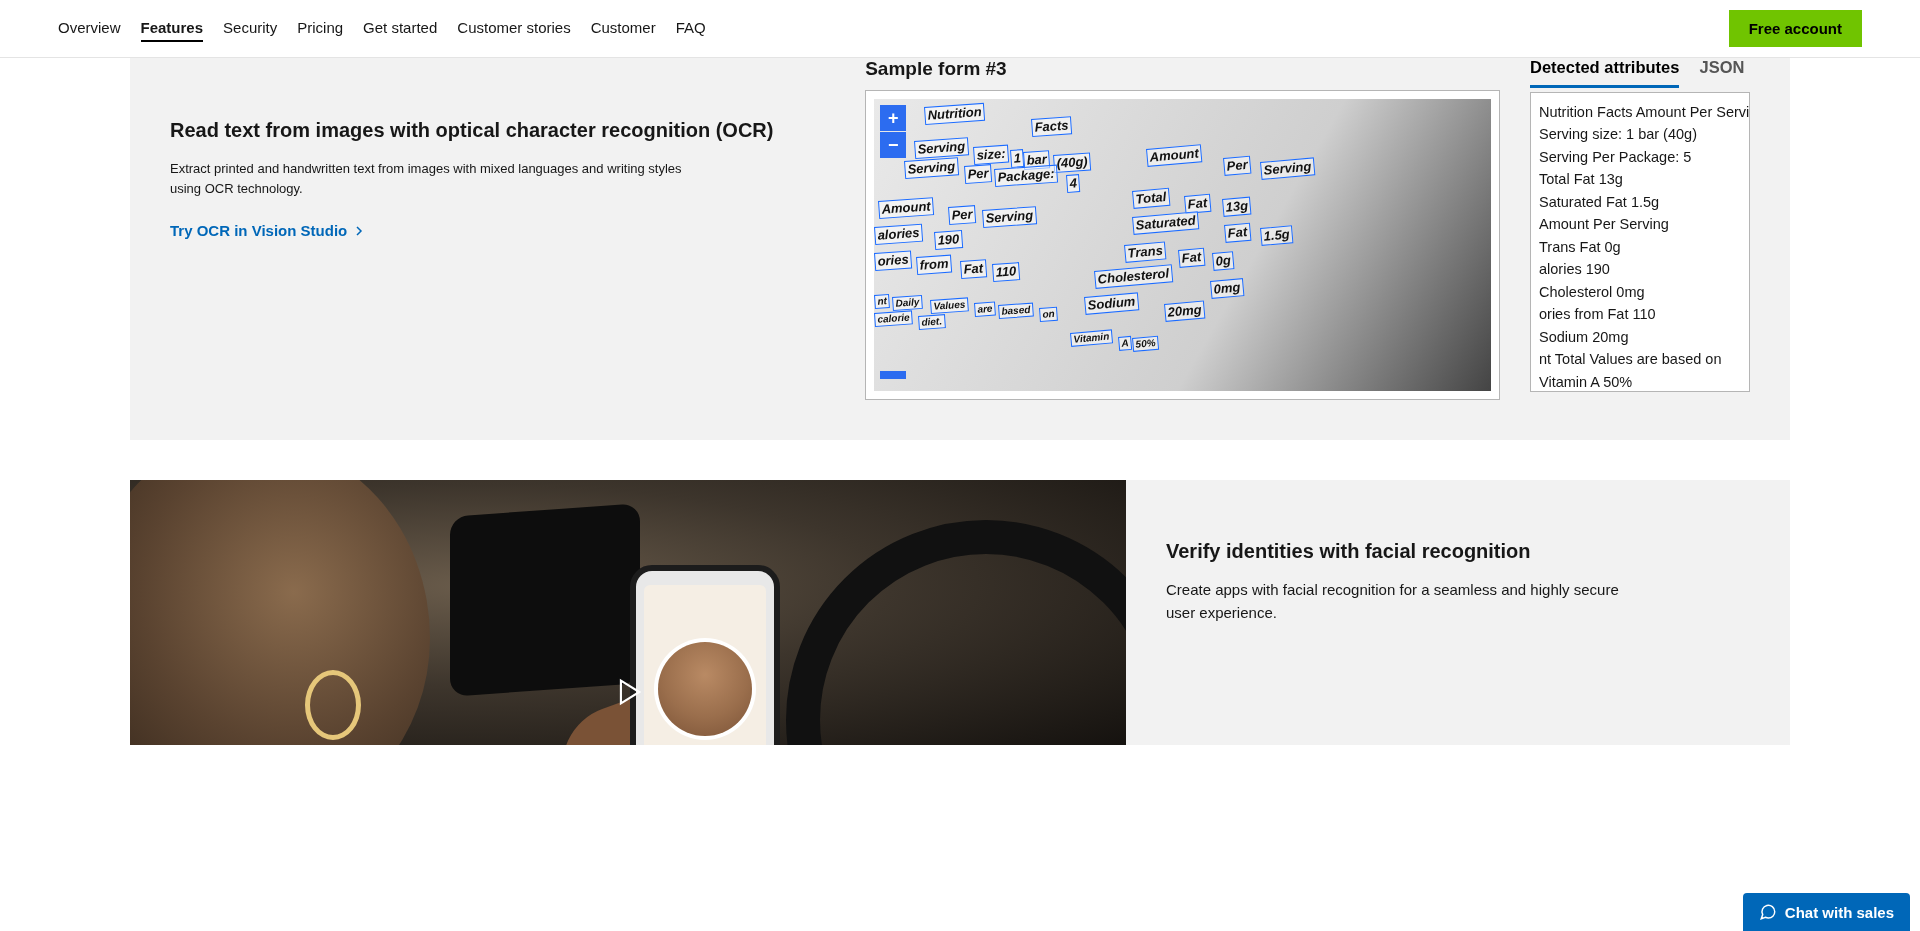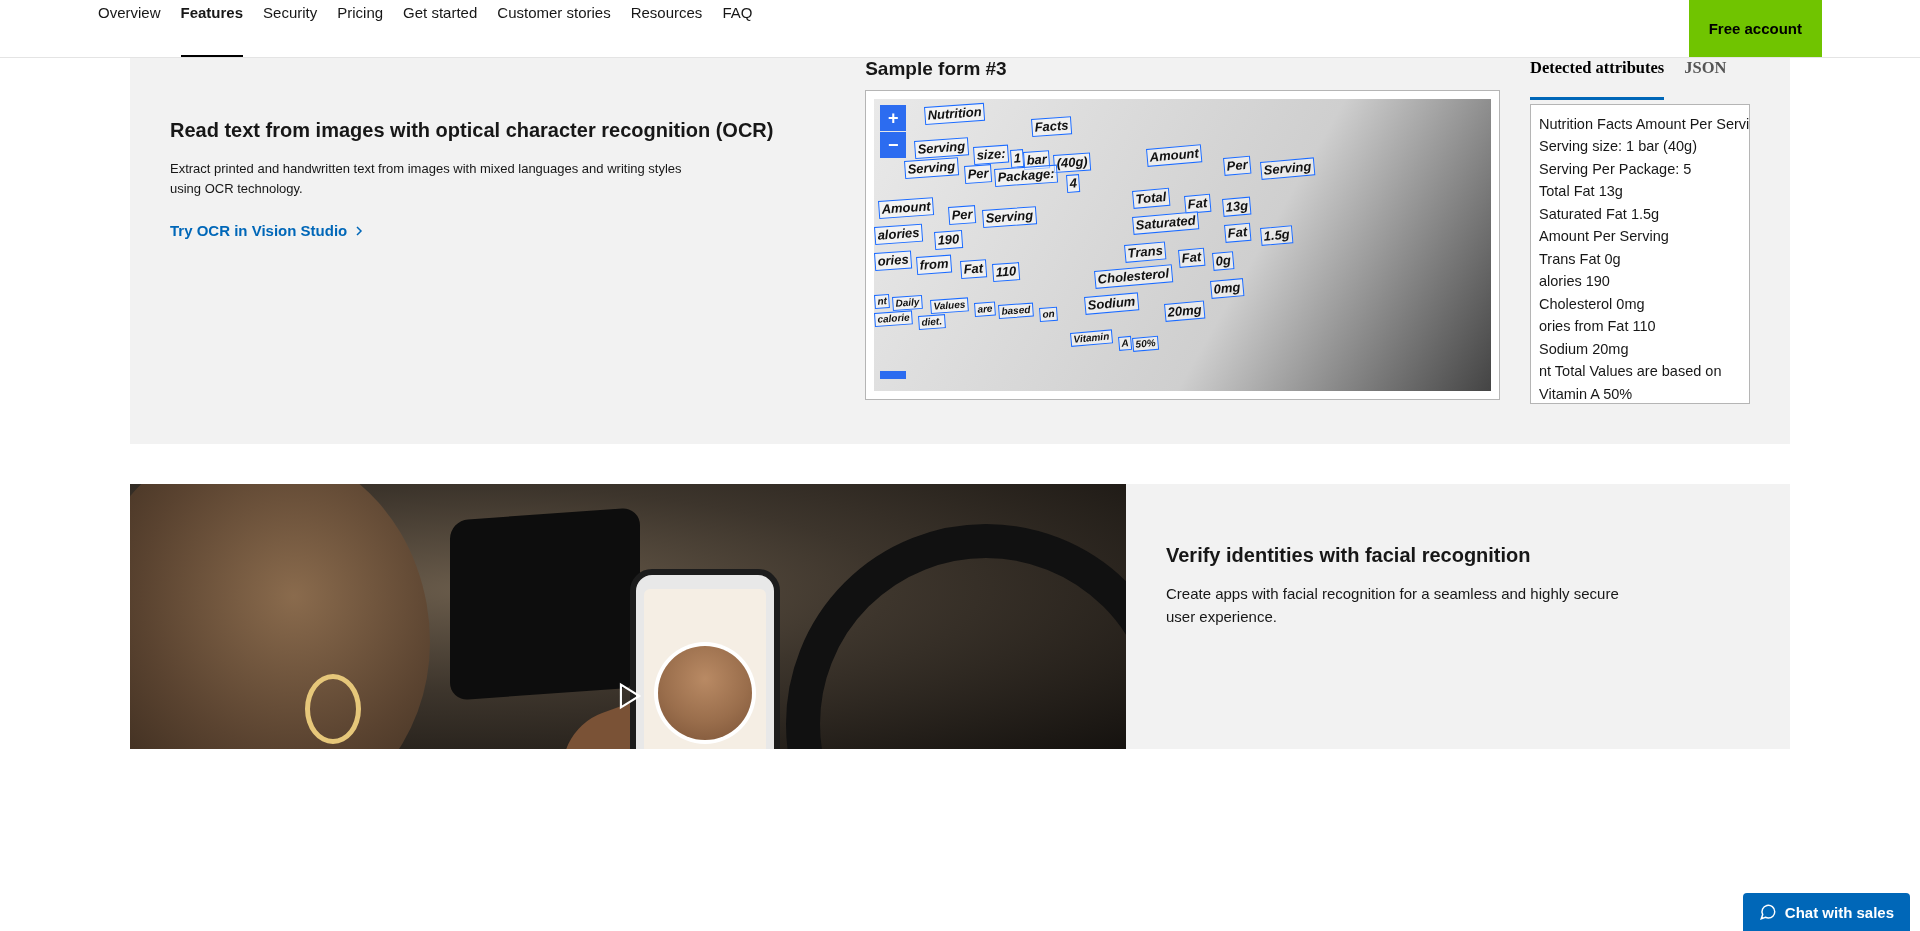--- a/index.html
+++ b/index.html
@@ -1,19 +1,19 @@
 <!DOCTYPE html>
 <html><head>
 <meta charset="utf-8">
 <style>
   * { margin: 0; padding: 0; box-sizing: border-box; }
   body { font-family: "Segoe UI", -apple-system, BlinkMacSystemFont, sans-serif; color: #171717; background: #fff; }
 
   
-  .nav-bar { border-bottom: 1px solid #e4e4e4; height: 58px; display: flex; justify-content: space-between; padding: 0 98px; }
+  .nav-bar { border-bottom: 1px solid #e4e4e4; height: 58px; display: flex; align-items: center; justify-content: space-between; padding: 0 58px; }
   .nav-left { display: flex; gap: 20px; }
   .nav-item { font-size: 15px; color: #171717; cursor: pointer; padding: 4px 0; }
   .nav-item.active { border-bottom: 2px solid #000; font-weight: 600; }
   .free-acct-btn { background: #70c400; color: #000; font-weight: 600; font-size: 15px; padding: 10px 20px; border: none; cursor: pointer; }
 
   
   .section-ocr { background: #f2f2f2; display: flex; padding: 0 40px 40px 40px; margin: 0 130px; position: relative; }
   .ocr-text-col { width: 44%; padding: 60px 60px 0 0; }
   .ocr-heading { font-size: 20px; font-weight: 600; line-height: 1.25; margin-bottom: 16px; }
   .ocr-desc { font-size: 13px; color: #171717; line-height: 1.5; margin-bottom: 24px; max-width: 520px; }
@@ -27,21 +27,21 @@
   .sample-img { position:absolute; inset:8px; background: linear-gradient(120deg,#e9e9e9,#cfcfcf 60%, #444 100%); overflow:hidden;}
   .zoom-ctrl { position: absolute; top: 14px; left: 14px; display: flex; flex-direction: column; z-index:5;}
   .zoom-btn { width: 26px; height: 26px; background: #2c6cf0; color: #fff; display: flex; align-items: center; justify-content: center; font-size: 18px; font-weight: 700; border: none; cursor: pointer; }
   .zoom-btn:last-child { background:#2c6cf0; margin-top:1px;}
   .minimap-indicator { position:absolute; bottom:20px; left:14px; width:26px; height:8px; background:#2c6cf0; z-index:5;}
 
   .ocr-box { position:absolute; border:1.5px solid #1b6bff; background:rgba(255,255,255,0.55); font-size:13px; font-weight:700; color:#111; padding:0 2px; line-height:1.2; display:flex; align-items:center; font-style:italic; white-space:nowrap; transform-origin:left top;}
 
   .results-panel { width:220px; }
   .results-tabs { display:flex; gap:20px; margin-bottom:4px; }
-  .results-tab { font-size:16.5px; font-weight:600; padding-bottom:19px; cursor:pointer; color:#555;font-family:Liberation Serif, serif;}
+  .results-tab { font-size:16.5px; font-weight:600; padding-bottom:8px; cursor:pointer; color:#555;}
   .results-tab.active { color:#000; border-bottom:3px solid #0067b8; }
   .results-body { border:1px solid #b5b5b5; background:#fff; height:300px; padding:8px 8px; overflow:auto; font-size:14.5px; line-height:1.55;}
   .results-body div { white-space:nowrap; }
 
   
   .section-face { margin: 40px 130px 0; display:flex; background:#f2f2f2; min-height:265px; }
   .face-img-col { width:60%; position:relative; background:#2a2420; overflow:hidden;}
   .play-btn { position:absolute; left:50%; top:80%; transform:translate(-50%,-50%); width:34px; height:34px; display:flex; align-items:center; justify-content:center; cursor:pointer;}
   .play-btn svg{ width:34px; height:34px;}
   .face-text-col { flex:1; padding:60px 40px 0 40px;}
@@ -68,21 +68,21 @@
 <body>
 
 <div class="nav-bar">
   <div class="nav-left" id="nav-left">
       <div class="nav-item">Overview</div>
       <div class="nav-item active">Features</div>
       <div class="nav-item">Security</div>
       <div class="nav-item">Pricing</div>
       <div class="nav-item">Get started</div>
       <div class="nav-item">Customer stories</div>
-      <div class="nav-item">Resources</div>
+      <div class="nav-item">Customer</div>
       <div class="nav-item">FAQ</div>
     </div>
   <button class="free-acct-btn">Free account</button>
 </div>
 
 <div class="section-ocr">
   <div class="ocr-text-col">
     <h2 class="ocr-heading">Read text from images with optical character recognition (OCR)</h2>
     <p class="ocr-desc">Extract printed and handwritten text from images with mixed languages and writing styles using OCR technology.</p>
     <a class="link-arrow">

